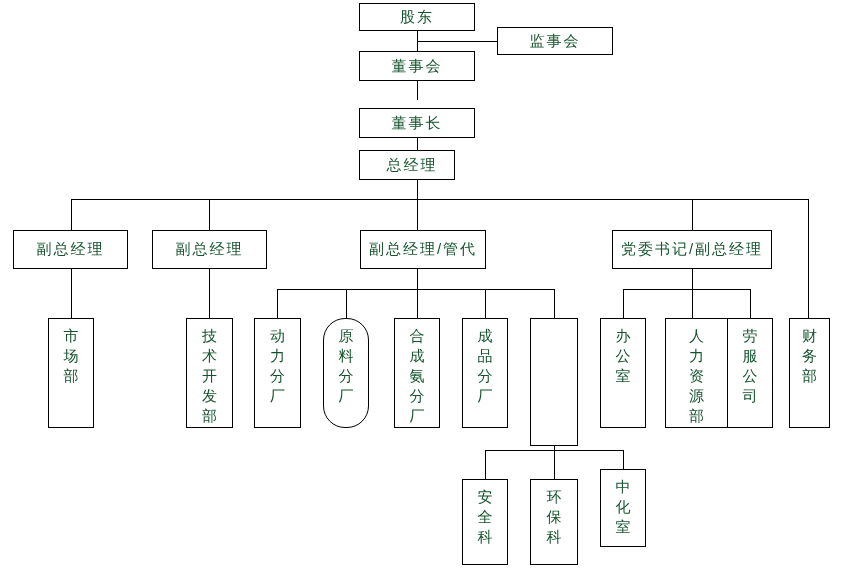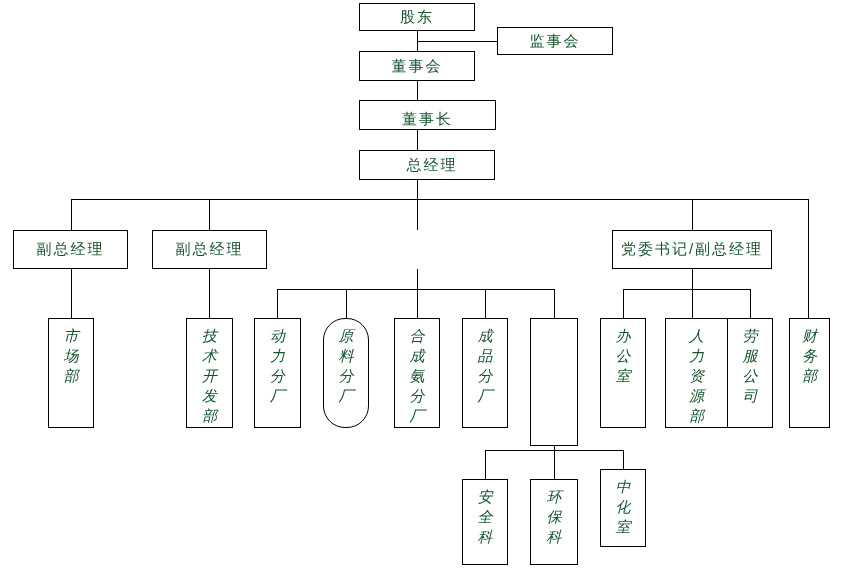--- a/index.html
+++ b/index.html
@@ -30,30 +30,29 @@
   .node.v { overflow: hidden; }
   .vtext {
     display: block;
     width: 16px;
     margin: 7px auto 0 auto;
     font-size: 15px;
     line-height: 20px;
     text-align: center;
     word-break: break-all;
     letter-spacing: 0;
-    font-style: italic;
   }
   .ln { position: absolute; background: #000000; }
 
   
   #n-shareholders { left: 359px; top: 3px;   width: 116px; height: 28px; }
   #n-supervisory  { left: 497px; top: 27px;  width: 116px; height: 28px; }
   #n-board        { left: 359px; top: 51px;  width: 116px; height: 30px; }
-  #n-chairman     { left: 359px; top: 100px; width: 137px; height: 30px; align-items: flex-end; }
-  #n-gm           { left: 359px; top: 150px; width: 136px; height: 30px; padding-left: 10px; }
+  #n-chairman     { left: 359px; top: 108px; width: 116px; height: 30px; }
+  #n-gm           { left: 359px; top: 150px; width: 96px; height: 30px; padding-left: 10px; }
   #n-dgm1         { left: 13px;  top: 230px; width: 115px; height: 39px; }
   #n-dgm2         { left: 152px; top: 230px; width: 115px; height: 39px; }
   #n-dgm3         { left: 360px; top: 230px; width: 126px; height: 39px; }
   #n-party        { left: 612px; top: 230px; width: 160px; height: 39px; }
   #n-marketing    { left: 48px;  top: 318px; width: 46px;  height: 110px; }
   #n-techdev      { left: 186px; top: 318px; width: 47px;  height: 110px; }
   #n-power        { left: 254px; top: 318px; width: 47px;  height: 110px; }
   #n-rawmat       { left: 323px; top: 318px; width: 46px;  height: 110px; border-radius: 22px; }
   #n-ammonia      { left: 394px; top: 318px; width: 46px;  height: 110px; }
   #n-finished     { left: 462px; top: 318px; width: 46px;  height: 110px; }
@@ -116,20 +115,23 @@
   <div class="node h" id="n-gm">
     <span>总经理</span>
   </div>
 
   <div class="node h" id="n-dgm1">
     <span>副总经理</span>
   </div>
   <div class="node h" id="n-dgm2">
     <span>副总经理</span>
   </div>
+  <div class="node h" id="n-dgm3">
+    <span>副总经理/管代</span>
+  </div>
   <div class="node h" id="n-party">
     <span>党委书记/副总经理</span>
   </div>
 
   <div class="node v" id="n-marketing">
     <span class="vtext">市场部</span>
   </div>
   <div class="node v" id="n-techdev">
     <span class="vtext">技术开发部</span>
   </div>

